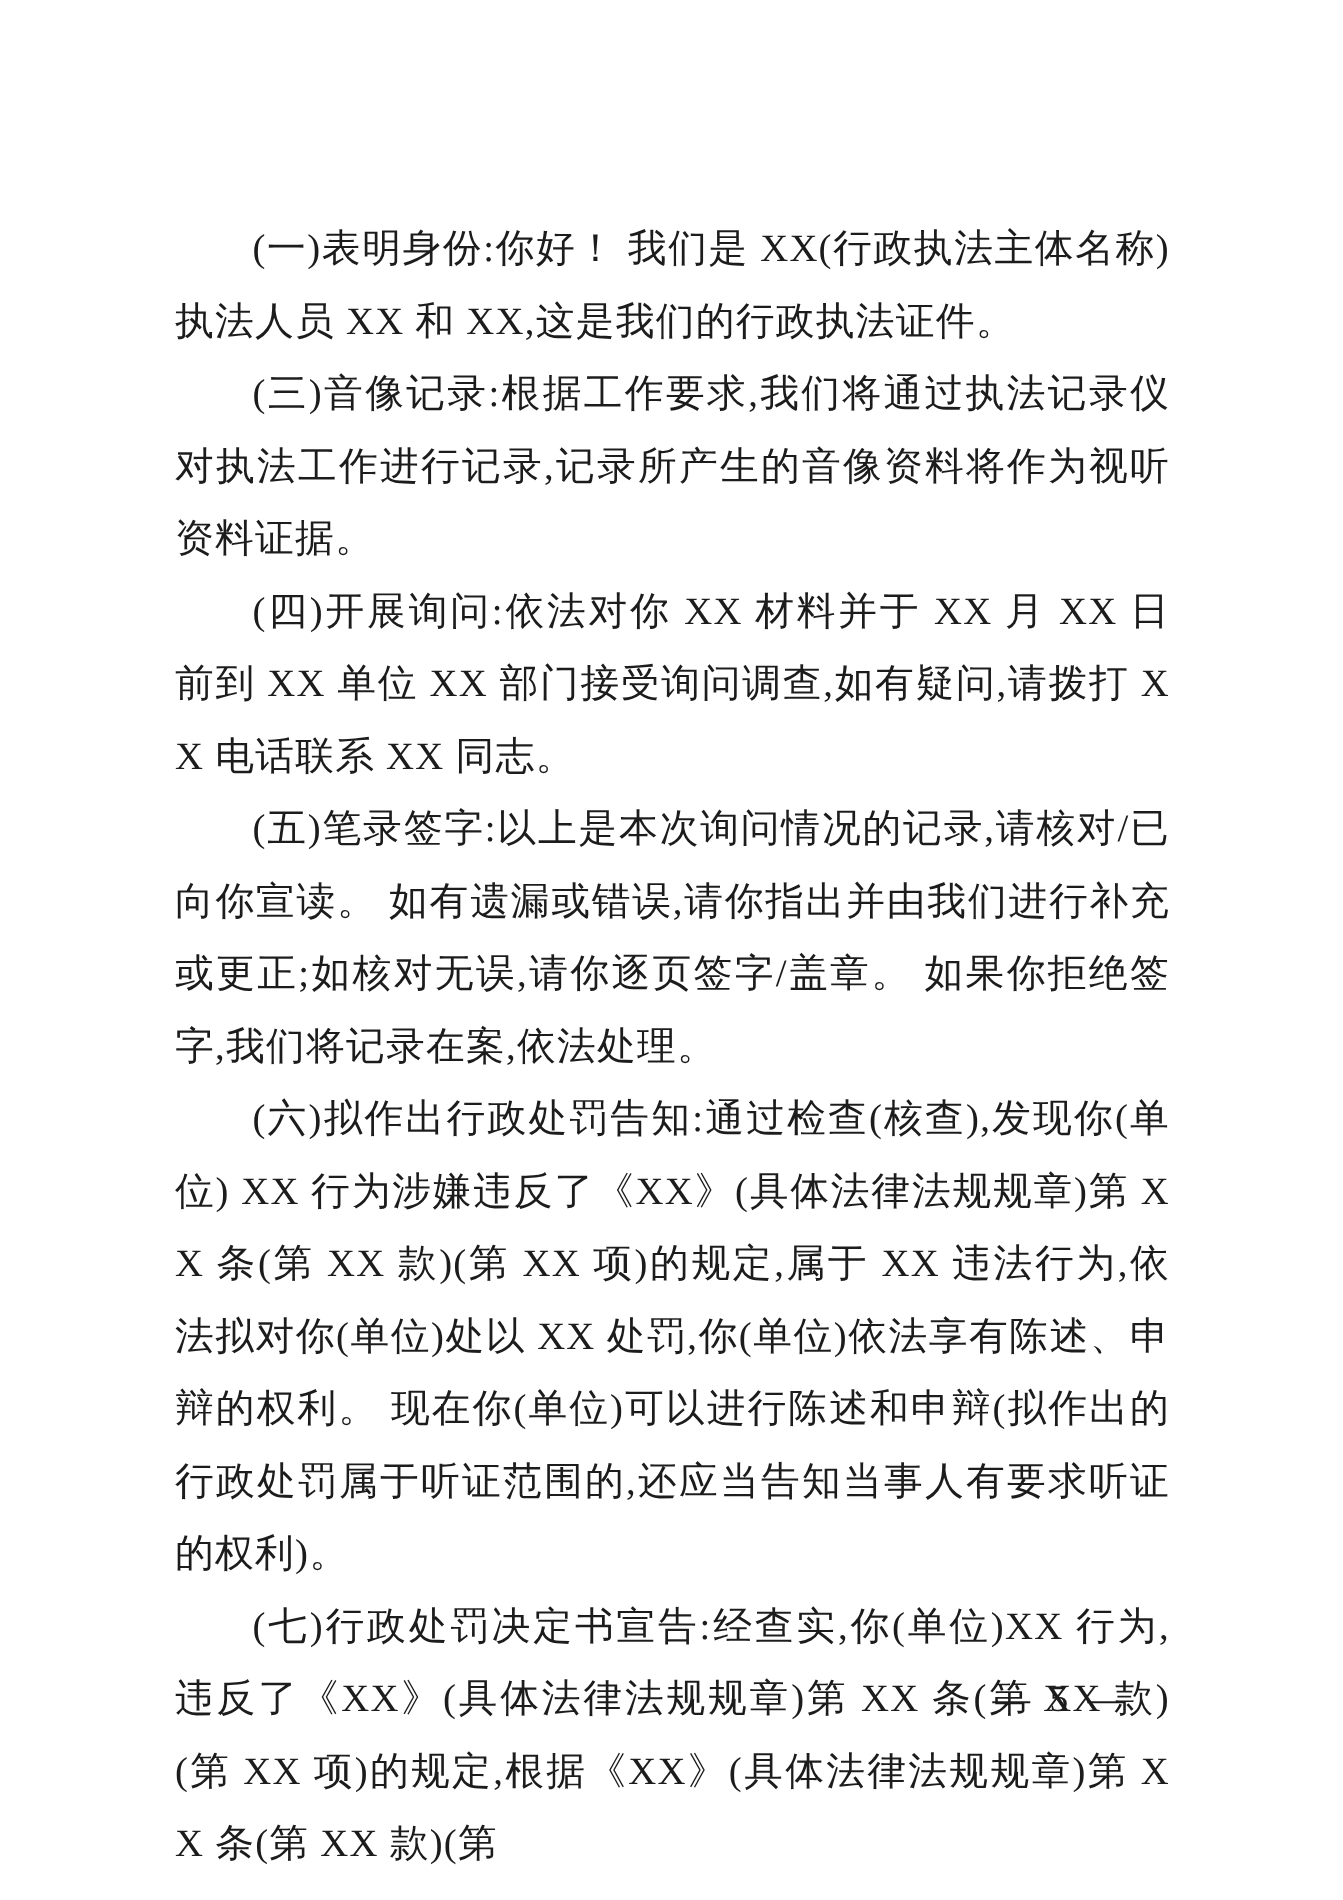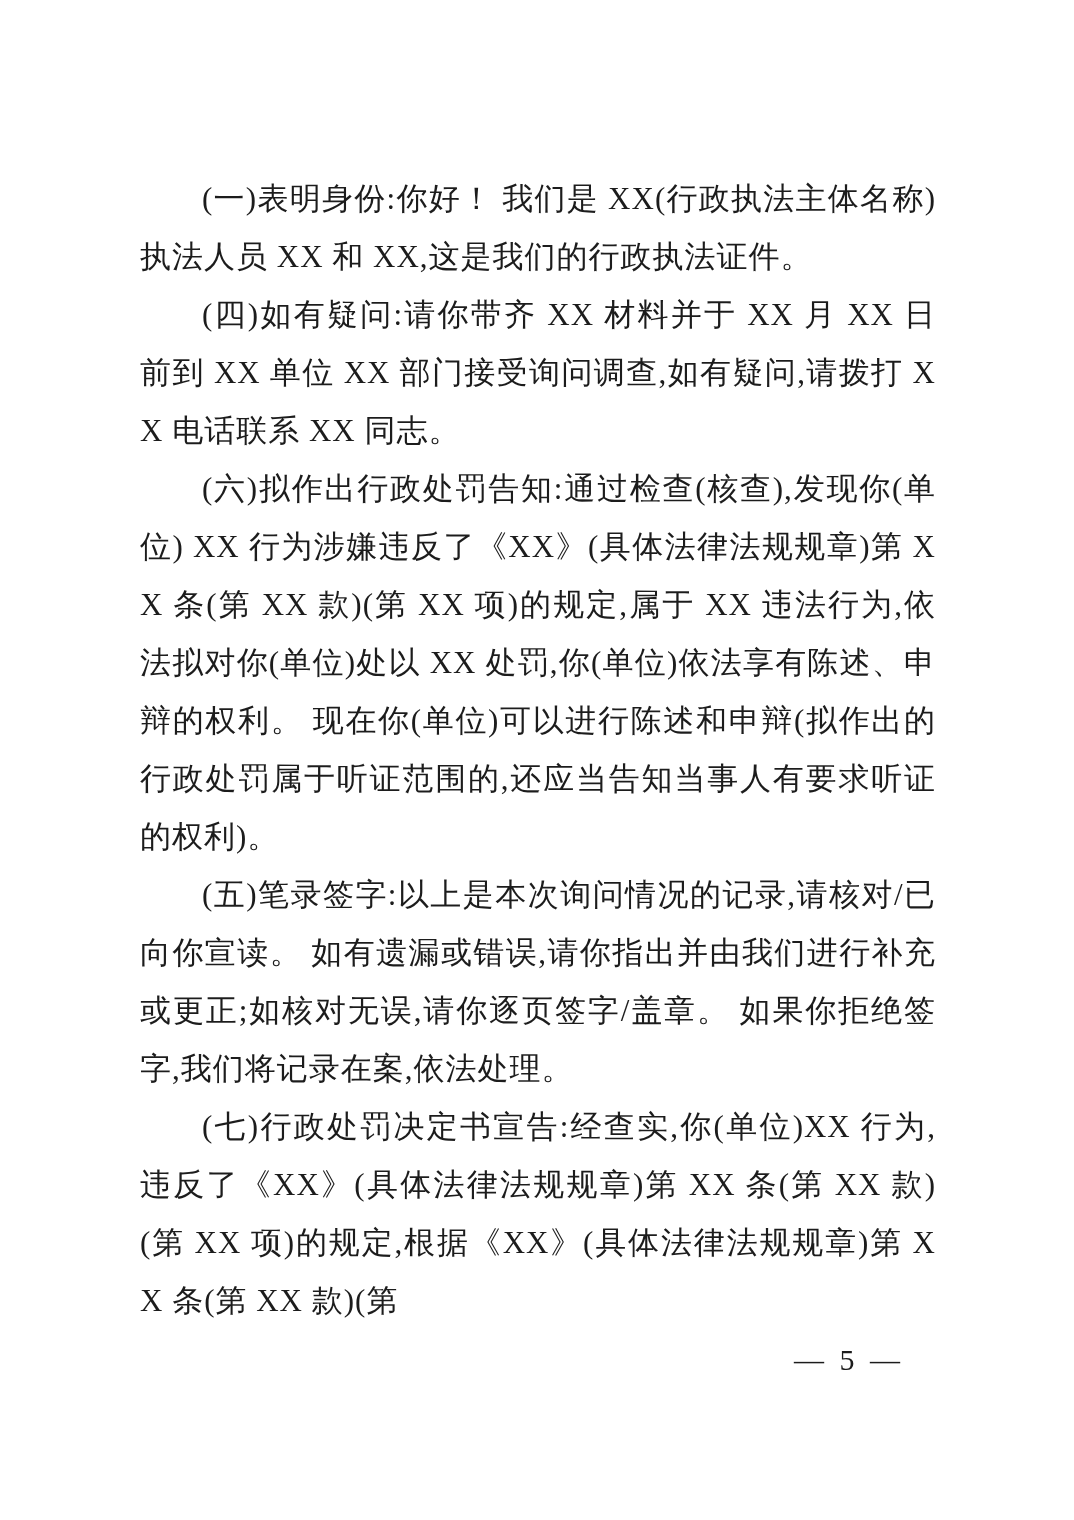--- a/index.html
+++ b/index.html
@@ -52,21 +52,22 @@
     letter-spacing: 4px;
     color: #1c1c1c;
   }
 </style>
 </head>
 <body>
 
 <div class="page">
   <div class="content">
     <p class="para">(一)表明身份:你好！ 我们是 XX(行政执法主体名称)执法人员 XX 和 XX,这是我们的行政执法证件。</p>
-    <p class="para">(四)如有疑问:请你带齐 XX 材料并于 XX 月 XX 日前到 XX 单位 XX 部门接受询问调查,如有疑问,请拨打 XX 电话联系 XX 同志。</p>
+    <p class="para">(三)音像记录:根据工作要求,我们将通过执法记录仪对执法工作进行记录,记录所产生的音像资料将作为视听资料证据。</p>
+    <p class="para">(四)开展询问:依法对你 XX 材料并于 XX 月 XX 日前到 XX 单位 XX 部门接受询问调查,如有疑问,请拨打 XX 电话联系 XX 同志。</p>
+    <p class="para">(五)笔录签字:以上是本次询问情况的记录,请核对/已向你宣读。 如有遗漏或错误,请你指出并由我们进行补充或更正;如核对无误,请你逐页签字/盖章。 如果你拒绝签字,我们将记录在案,依法处理。</p>
     <p class="para">(六)拟作出行政处罚告知:通过检查(核查),发现你(单位) XX 行为涉嫌违反了《XX》(具体法律法规规章)第 XX 条(第 XX 款)(第 XX 项)的规定,属于 XX 违法行为,依法拟对你(单位)处以 XX 处罚,你(单位)依法享有陈述、申辩的权利。 现在你(单位)可以进行陈述和申辩(拟作出的行政处罚属于听证范围的,还应当告知当事人有要求听证的权利)。</p>
-    <p class="para">(五)笔录签字:以上是本次询问情况的记录,请核对/已向你宣读。 如有遗漏或错误,请你指出并由我们进行补充或更正;如核对无误,请你逐页签字/盖章。 如果你拒绝签字,我们将记录在案,依法处理。</p>
     <p class="para">(七)行政处罚决定书宣告:经查实,你(单位)XX 行为,违反了《XX》(具体法律法规规章)第 XX 条(第 XX 款)(第 XX 项)的规定,根据《XX》(具体法律法规规章)第 XX 条(第 XX 款)(第</p>
   </div>
   <div class="footer">
     <span class="page-number">— 5 —</span>
   </div>
 </div>
 
 </body></html>

